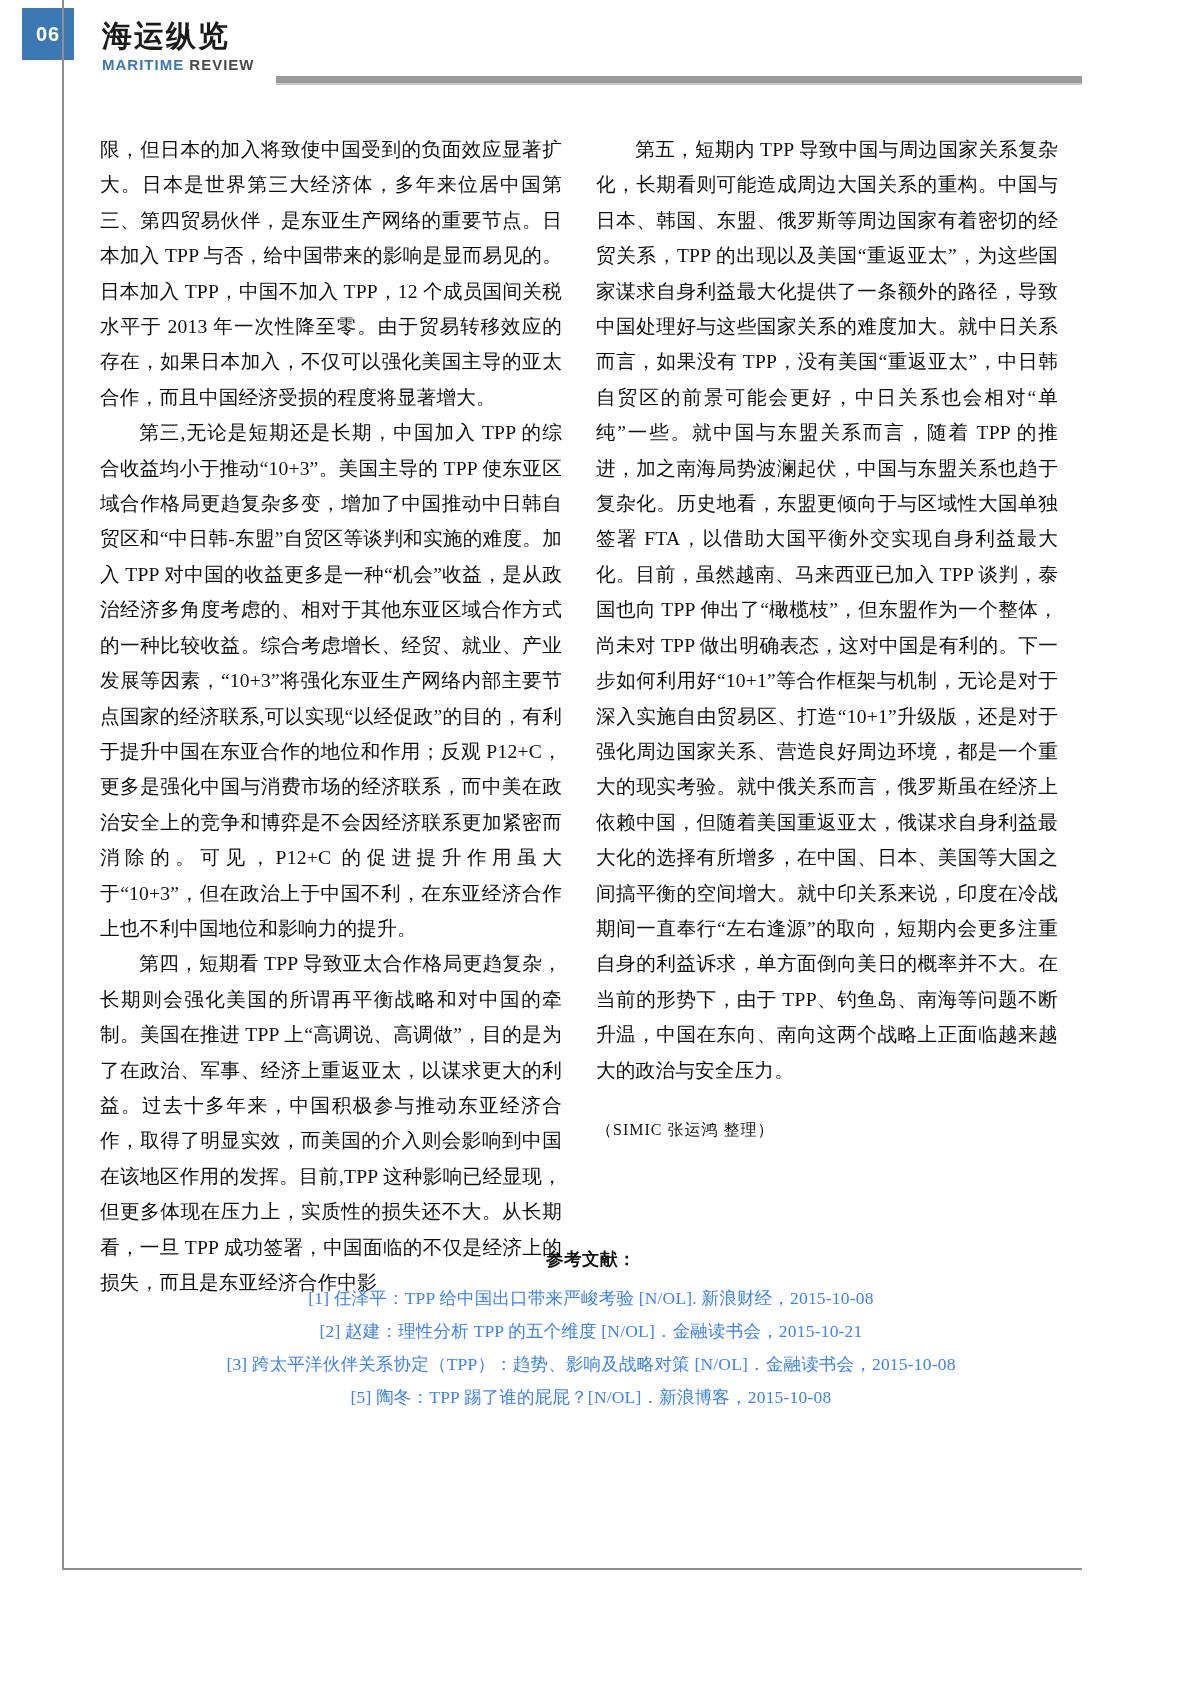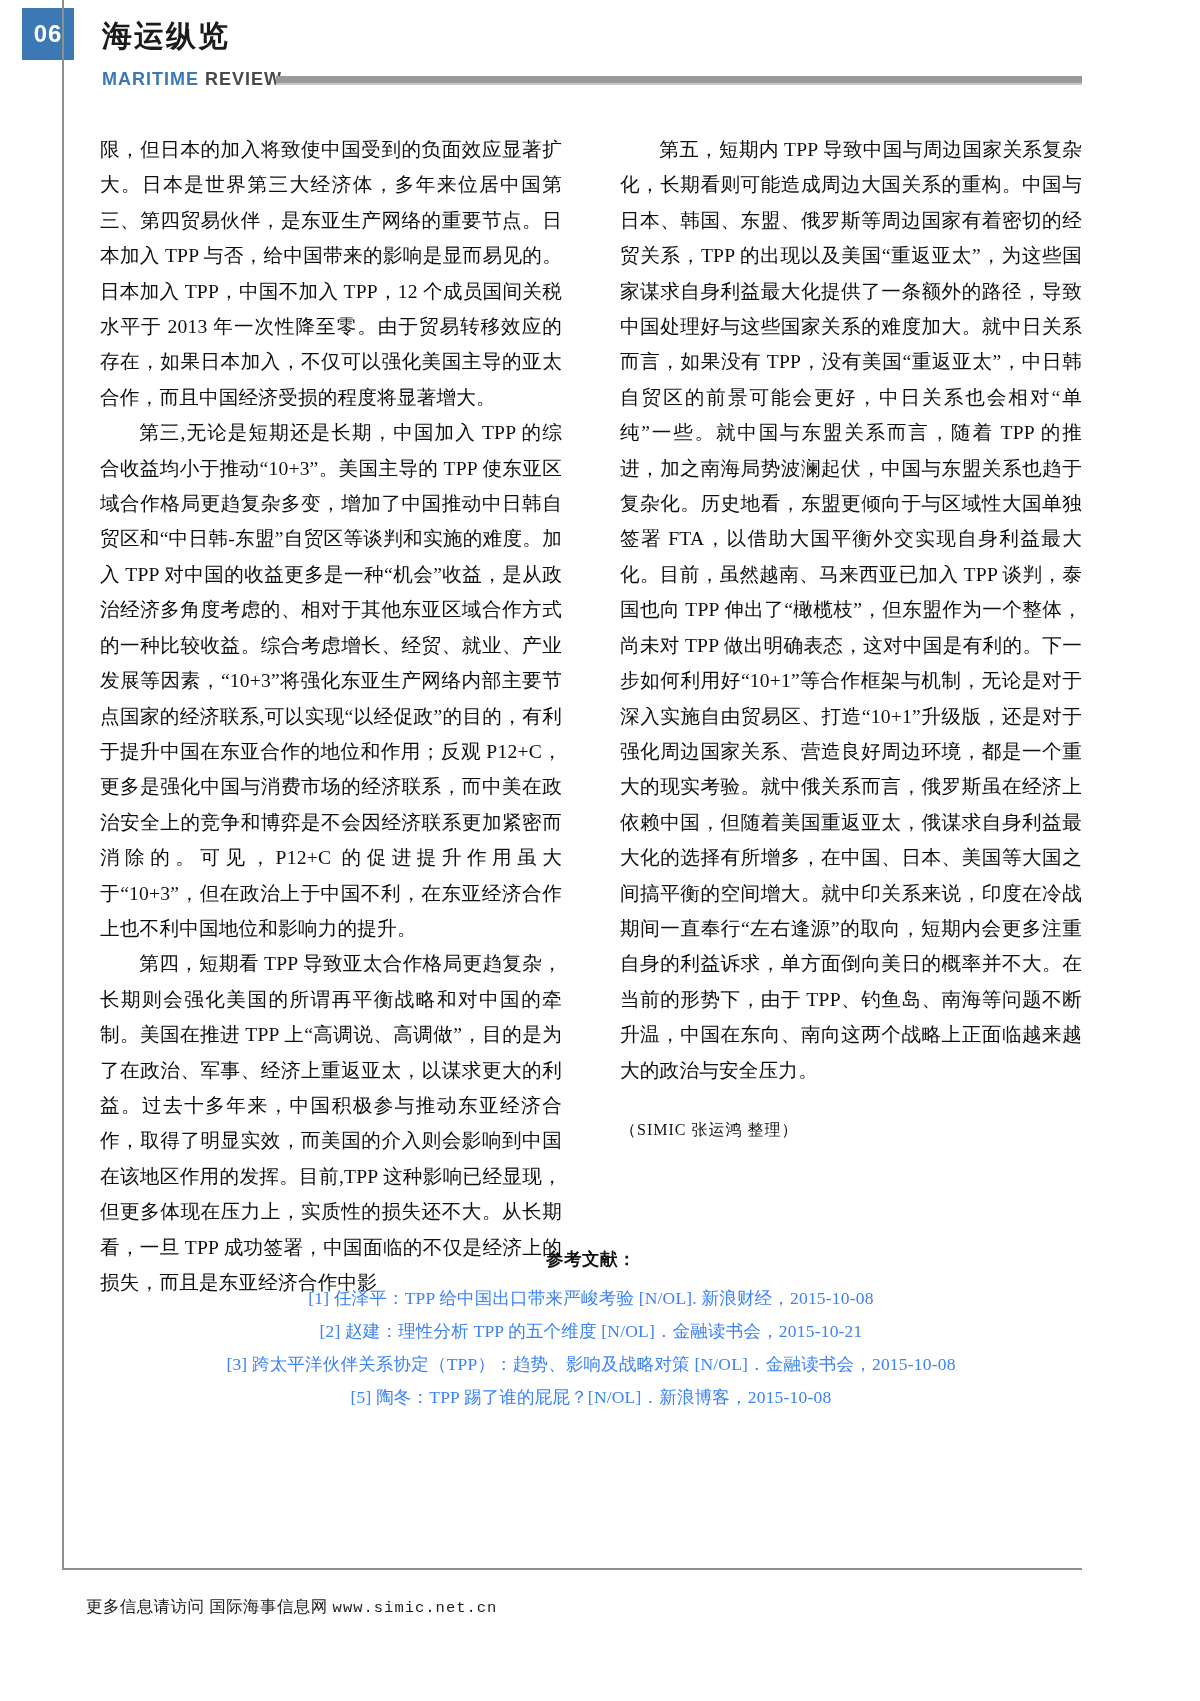--- a/index.html
+++ b/index.html
@@ -32,44 +32,44 @@
   }
   .page-number-box {
     position: absolute;
     left: 22px;
     top: 8px;
     width: 52px;
     height: 52px;
     background: #3b78b4;
     color: #ffffff;
     font-family: "Liberation Sans", sans-serif;
-    font-size: 24px;
+    font-size: 20px;
     font-weight: bold;
     display: flex;
     align-items: center;
     justify-content: center;
     letter-spacing: 1px;
   }
   .header-titles {
     position: absolute;
     left: 102px;
     top: 18px;
   }
   .header-cn {
     font-family: "Liberation Sans", sans-serif;
     font-size: 30px;
     font-weight: bold;
     color: #1b1b1b;
     letter-spacing: 2px;
     line-height: 36px;
   }
   .header-en {
-    margin-top: 16px;
-    font-family: "Liberation Sans", sans-serif;
-    font-size: 18px;
+    margin-top: 2px;
+    font-family: "Liberation Sans", sans-serif;
+    font-size: 15px;
     font-weight: bold;
     letter-spacing: 1px;
     line-height: 18px;
   }
   .header-en .en-1 { color: #3b78b4; }
   .header-en .en-2 { color: #4a4a4a; }
 
   .header-rule {
     position: absolute;
     left: 276px;
@@ -105,21 +105,21 @@
     background: #8f8f8f;
   }
 
   
   .columns {
     position: absolute;
     left: 100px;
     top: 132px;
     width: 982px;
     display: flex;
-    gap: 58px;
+    gap: 34px;
   }
   .col {
     width: 462px;
   }
   p.body {
     margin: 0 0 0 0;
     font-size: 19.6px;
     line-height: 35.4px;
     text-align: justify;
     text-justify: inter-ideograph;
@@ -212,18 +212,14 @@
   </div>
 
   <div class="references">
     <div class="ref-title">参考文献：</div>
     <div class="ref-item">[1] 任泽平：TPP 给中国出口带来严峻考验 [N/OL]. 新浪财经，2015-10-08</div>
     <div class="ref-item">[2] 赵建：理性分析 TPP 的五个维度 [N/OL]．金融读书会，2015-10-21</div>
     <div class="ref-item">[3] 跨太平洋伙伴关系协定（TPP）：趋势、影响及战略对策 [N/OL]．金融读书会，2015-10-08</div>
     <div class="ref-item">[5] 陶冬：TPP 踢了谁的屁屁？[N/OL]．新浪博客，2015-10-08</div>
   </div>
 
-  <div class="footer">
-    <span>更多信息请访问  国际海事信息网</span>
-    <span class="url">www.simic.net.cn</span>
-  </div>
 
 </div>
 
 </body></html>

